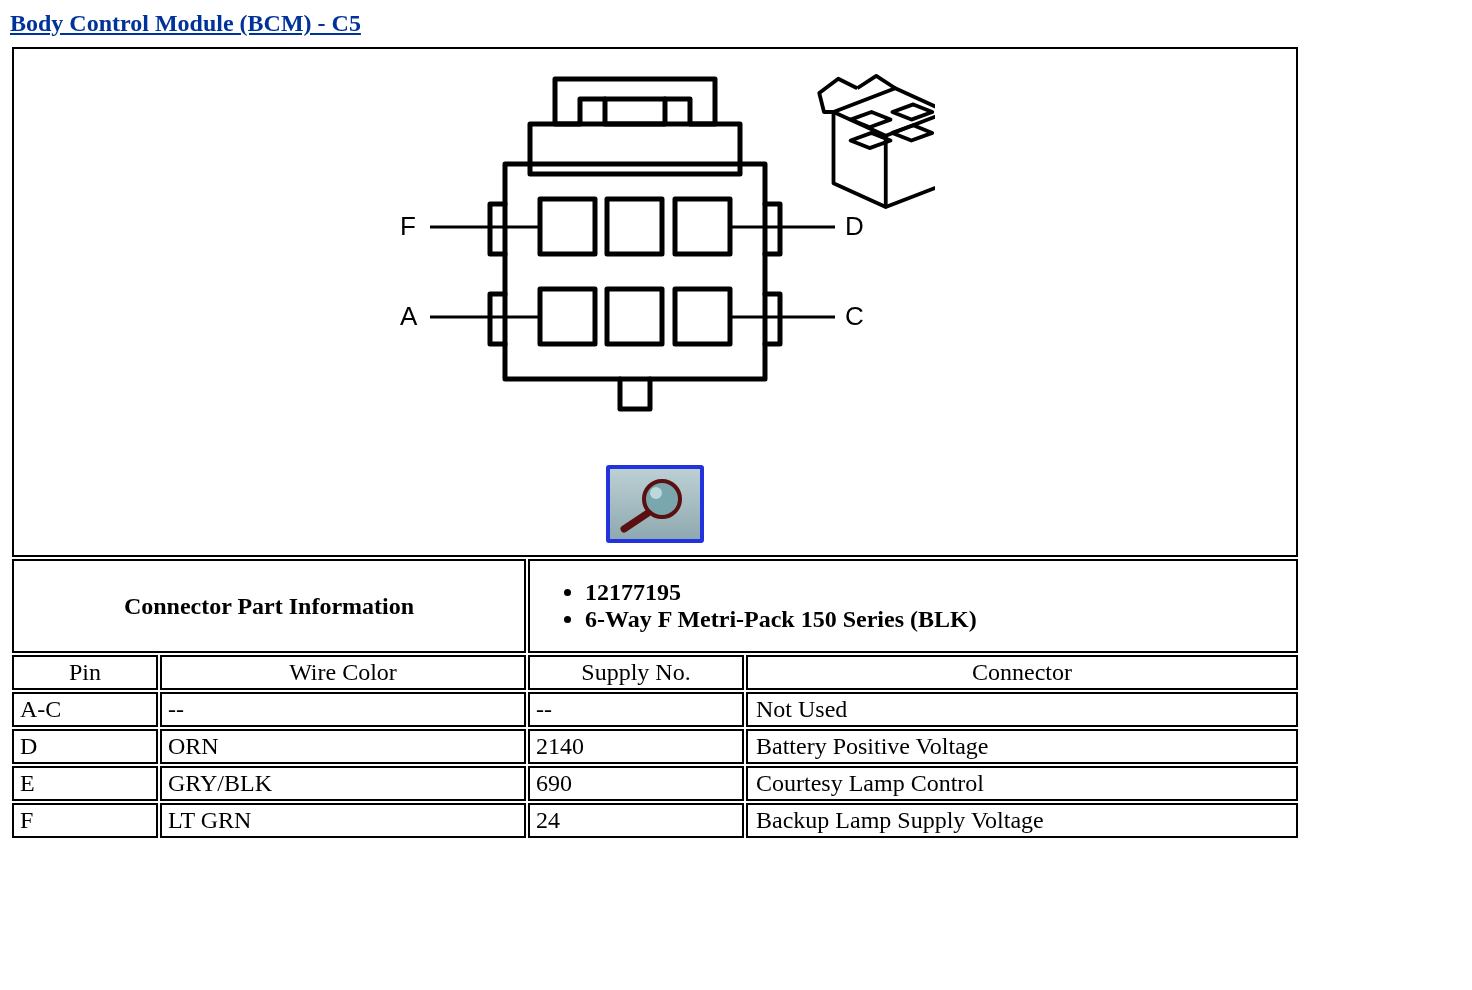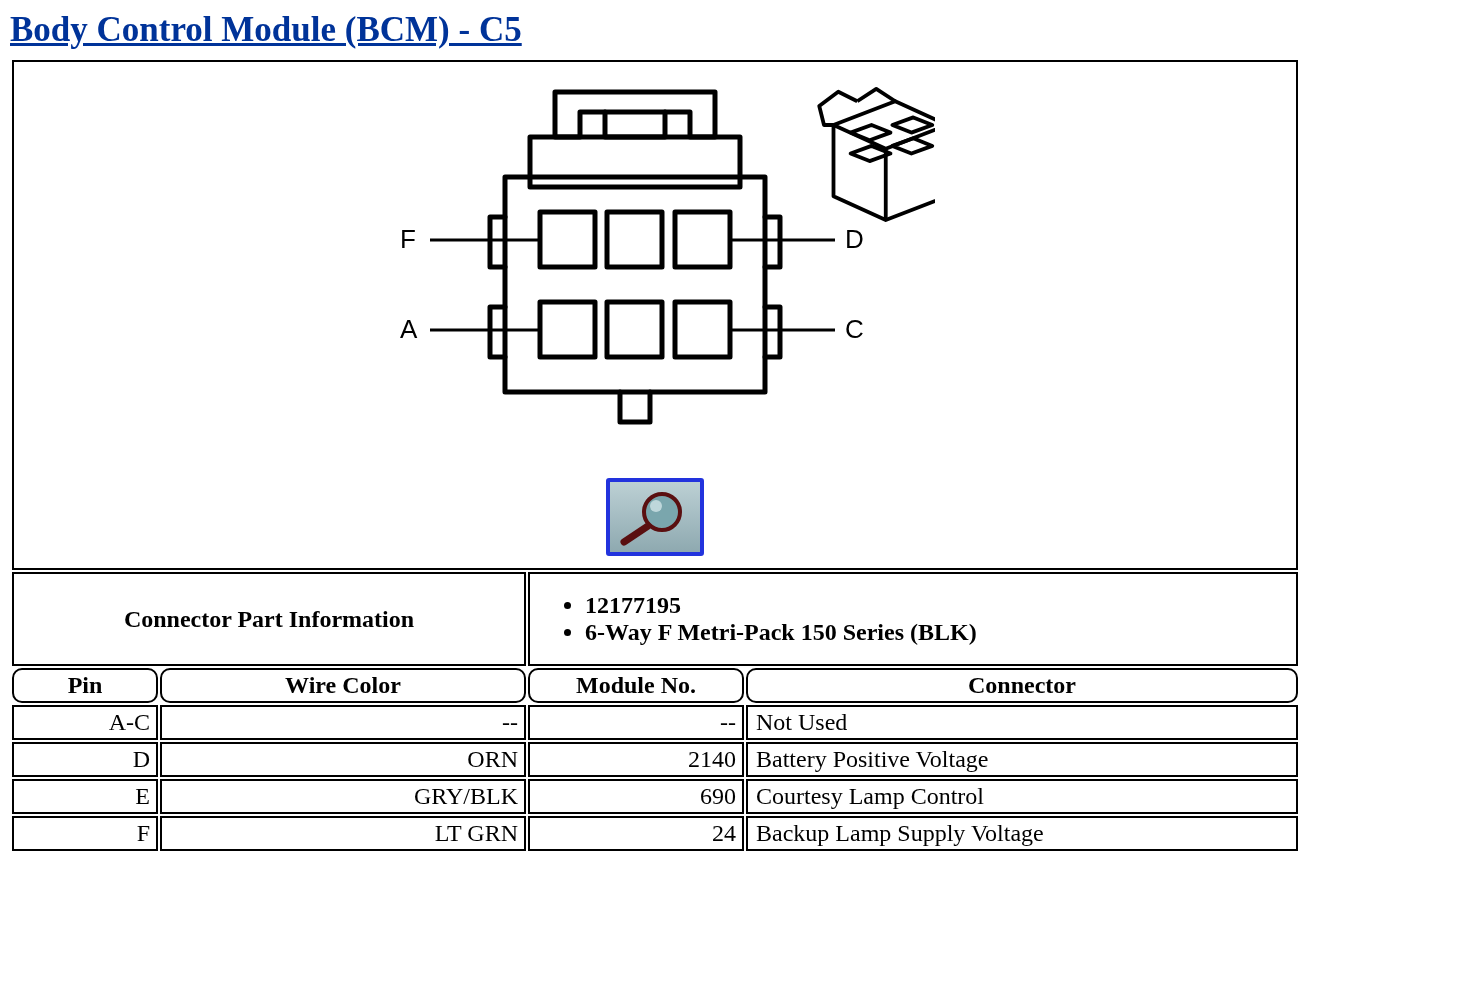--- a/index.html
+++ b/index.html
@@ -5,21 +5,21 @@
   body {
     margin: 0;
     padding: 10px;
     font-family: "Times New Roman", Times, serif;
     background: #fff;
     color: #000;
     width: 1472px;
     box-sizing: border-box;
   }
   .title {
-    font-size: 35px;
+    font-size: 24px;
     font-weight: bold;
     color: #003399;
     text-decoration: underline;
     margin: 0 0 8px 0;
     display: inline-block;
   }
   table.outer {
     border-collapse: separate;
     border-spacing: 2px;
     width: 1290px;
@@ -64,25 +64,24 @@
   }
   .cpi-values {
     font-weight: bold;
     padding-left: 30px !important;
   }
   .cpi-values ul {
     margin: 16px 0;
     padding-left: 25px;
   }
   th {
-    font-weight: bold;
+    font-weight: normal;
     text-align: center;
-    border-radius: 10px;
-  }
-  .c-center { text-align: right; margin-left: 22px; }
+  }
+  .c-center { text-align: left; margin-left: 22px; }
   .c-left { text-align: left; padding-left: 8px !important; }
 </style>
 </head>
 <body>
 
 
 
 <a class="title" href="#">Body Control Module (BCM) - C5</a>
 
 <table class="outer">
@@ -158,21 +157,21 @@
     <td colspan="2" class="cpi-values">
       <ul>
         <li>12177195</li>
         <li>6-Way F Metri-Pack 150 Series (BLK)</li>
       </ul>
     </td>
   </tr>
   <tr>
     <th style="width:130px">Pin</th>
     <th style="width:350px">Wire Color</th>
-    <th style="width:200px">Module No.</th>
+    <th style="width:200px">Supply No.</th>
     <th>Connector</th>
   </tr>
   <tr>
     <td class="c-center">A-C</td>
     <td class="c-center">--</td>
     <td class="c-center">--</td>
     <td class="c-left">Not Used</td>
   </tr>
   <tr>
     <td class="c-center">D</td>

